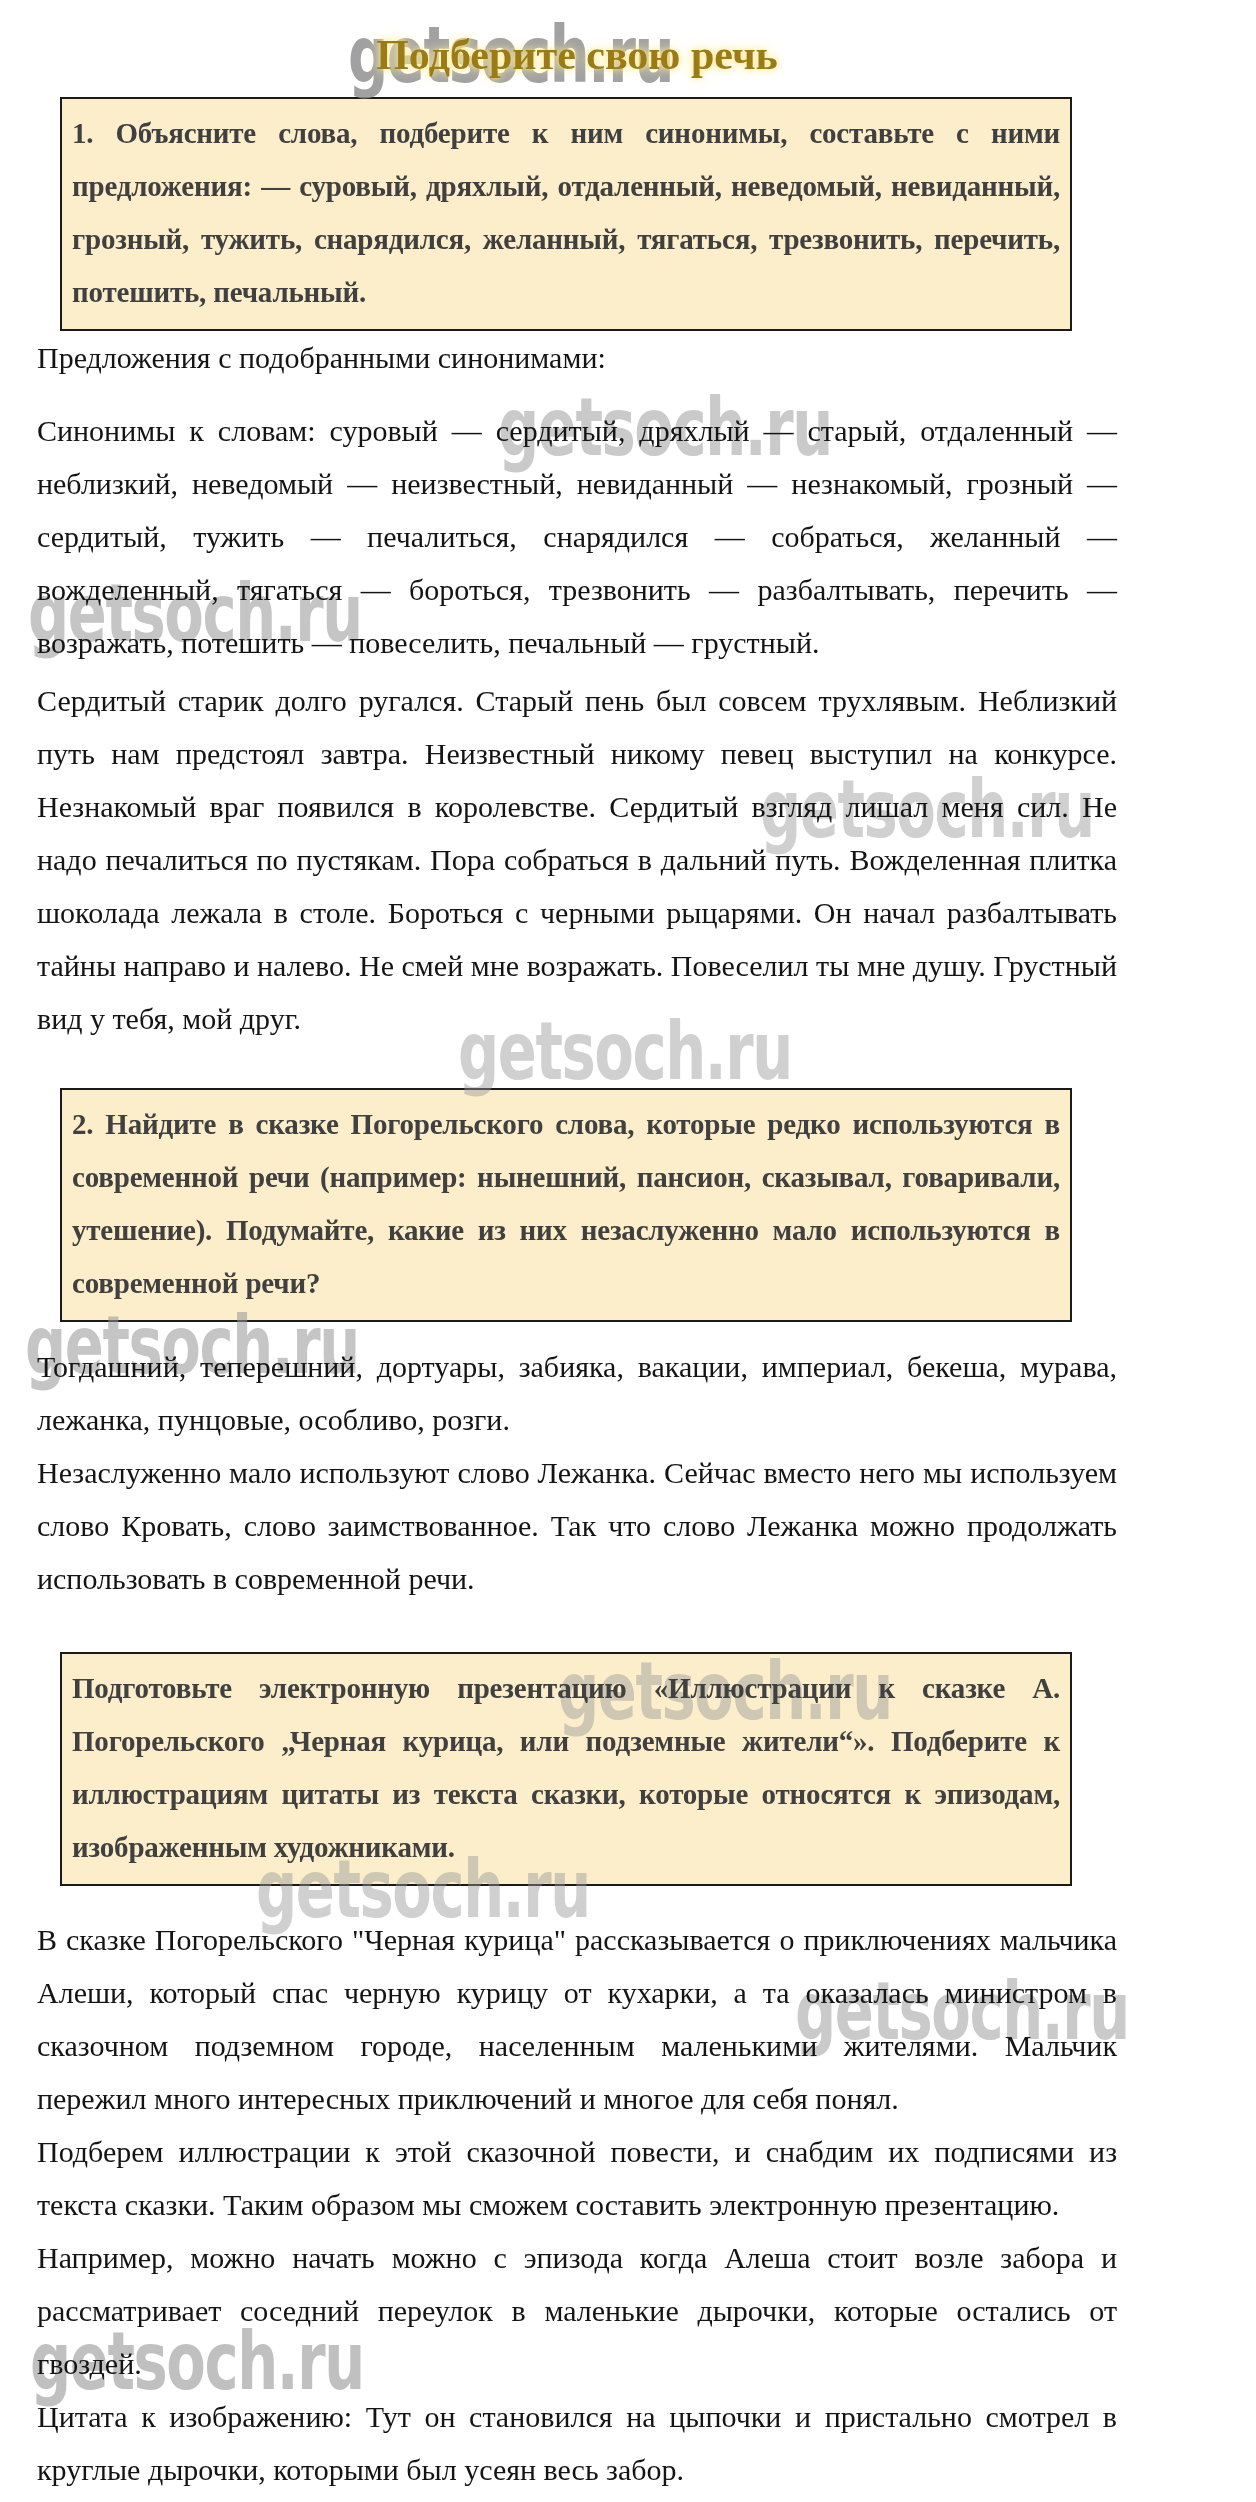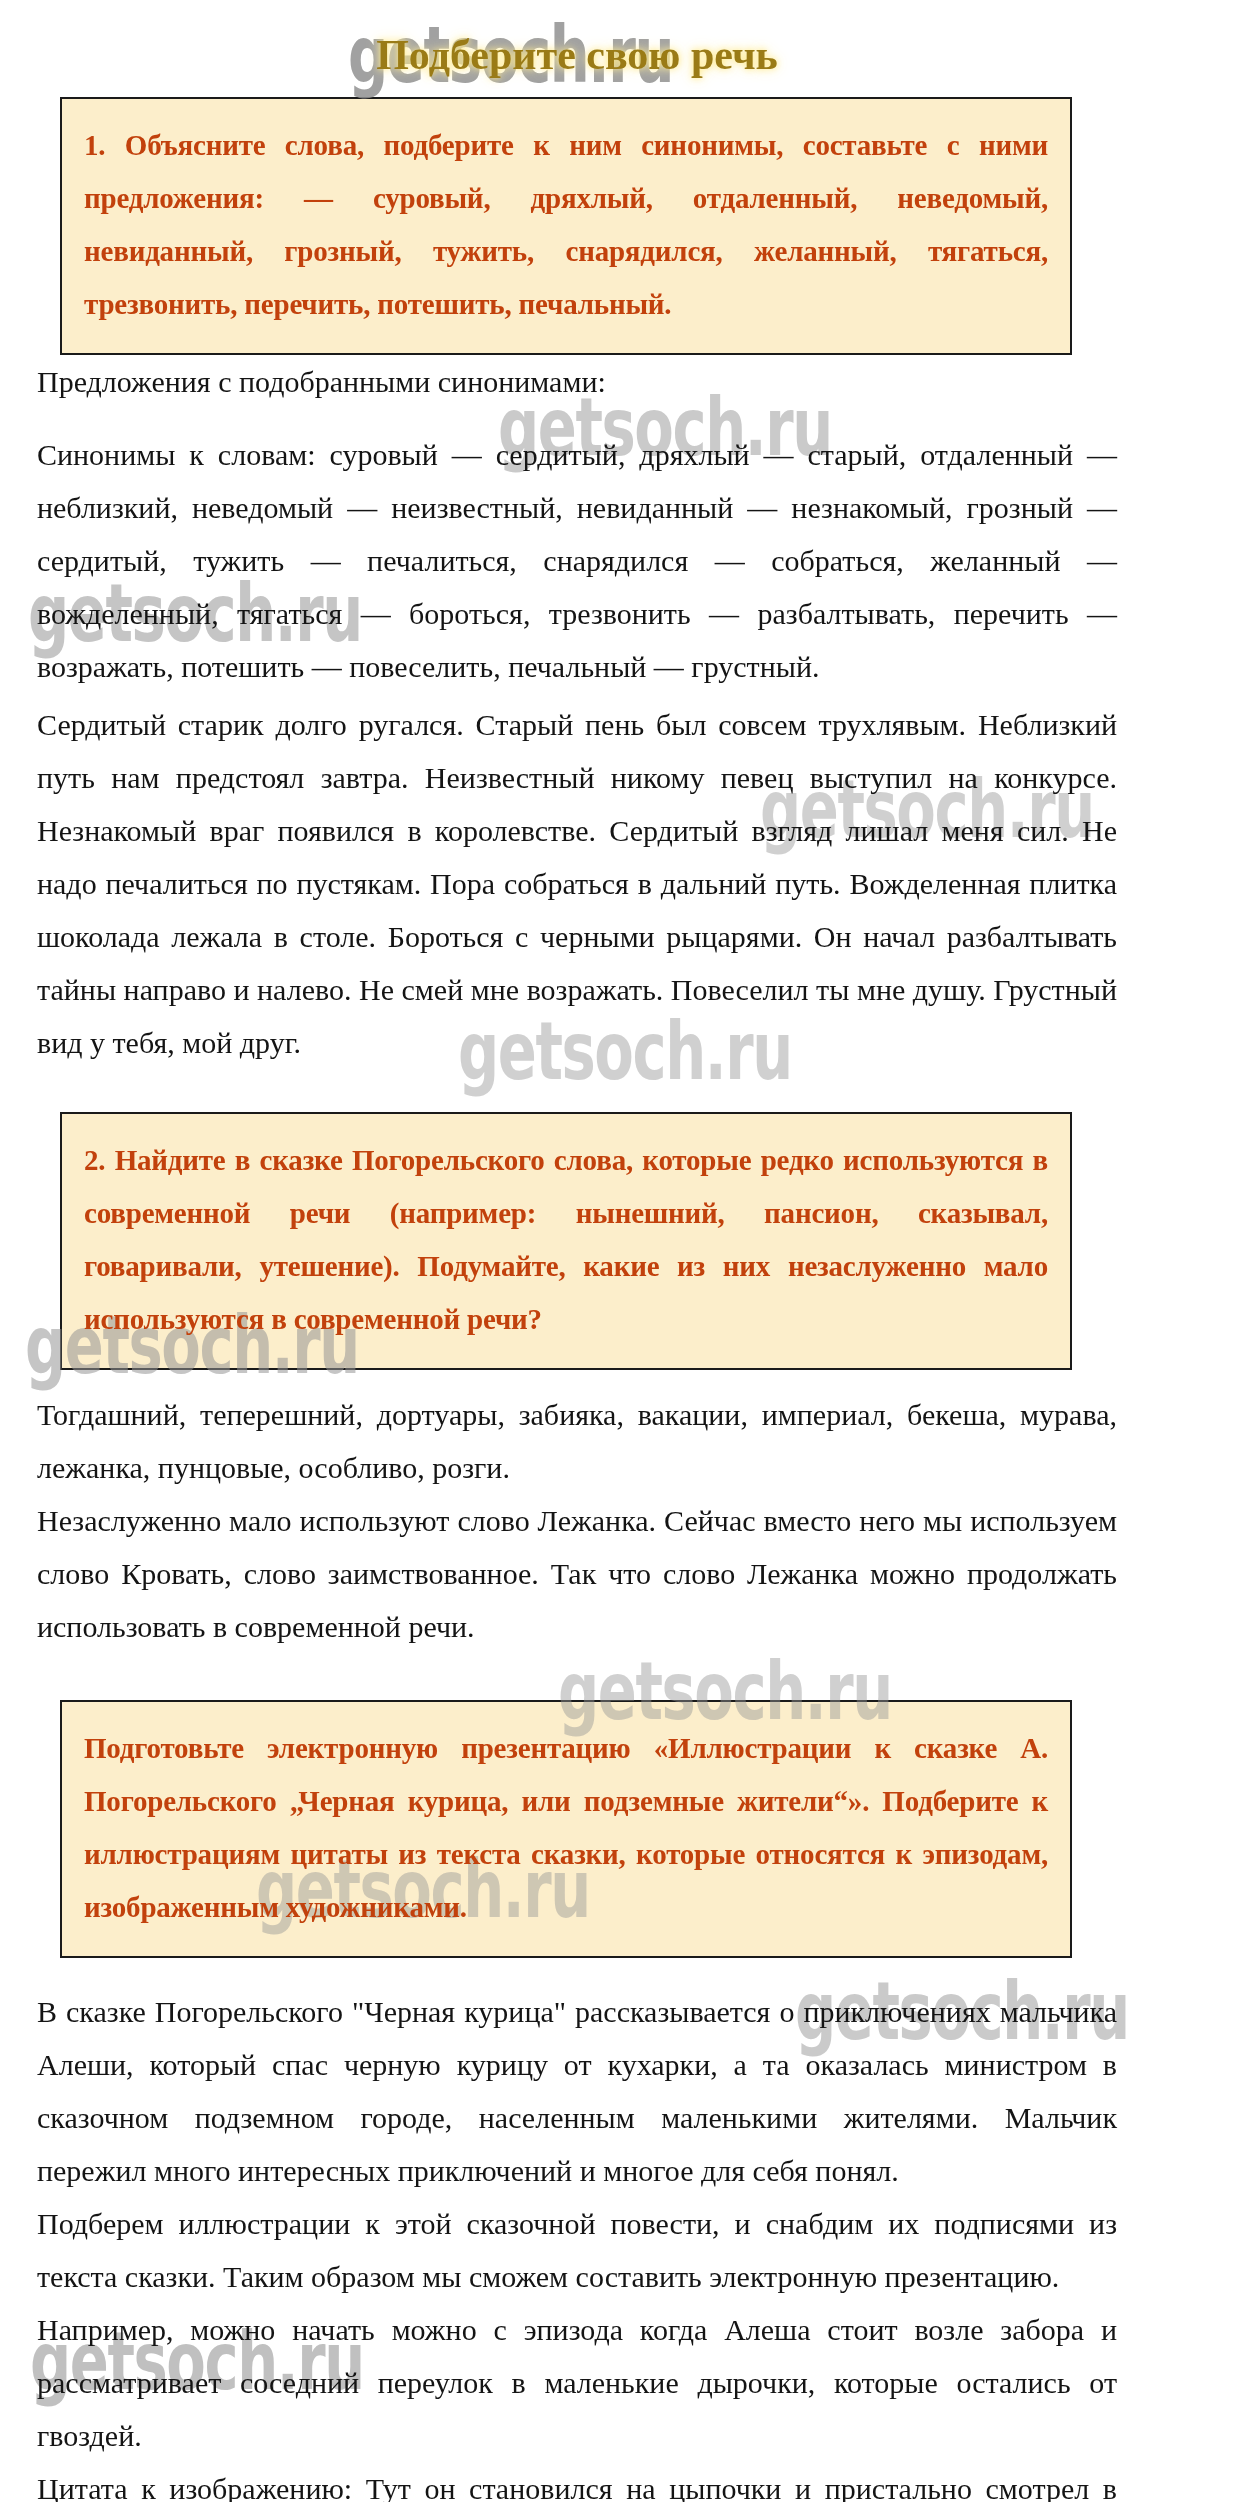--- a/index.html
+++ b/index.html
@@ -65,26 +65,26 @@
     margin:0 45px 0 23px;
     background:#fceecb;
     border:2px solid #1a1a1a;
     padding:8px 10px 10px 10px;
   }
   .task-box.box-1 { margin-top:13px; }
   .task-box.box-2 { margin-top:43px; }
   .task-box.box-3 { margin-top:47px; }
   .task-box p {
     position:relative; z-index:2;
-    margin:12px;
+    margin:0;
     font-size:29px; line-height:53px;
     letter-spacing:-0.2px;
     font-weight:bold;
     text-align:justify;
-    color:#c2410c;
+    color:#404040;
   }
 
   
   p.body {
     position:relative; z-index:2;
     margin:0;
     font-size:30px; line-height:53px;
     text-align:justify;
     color:#141414;
   }

